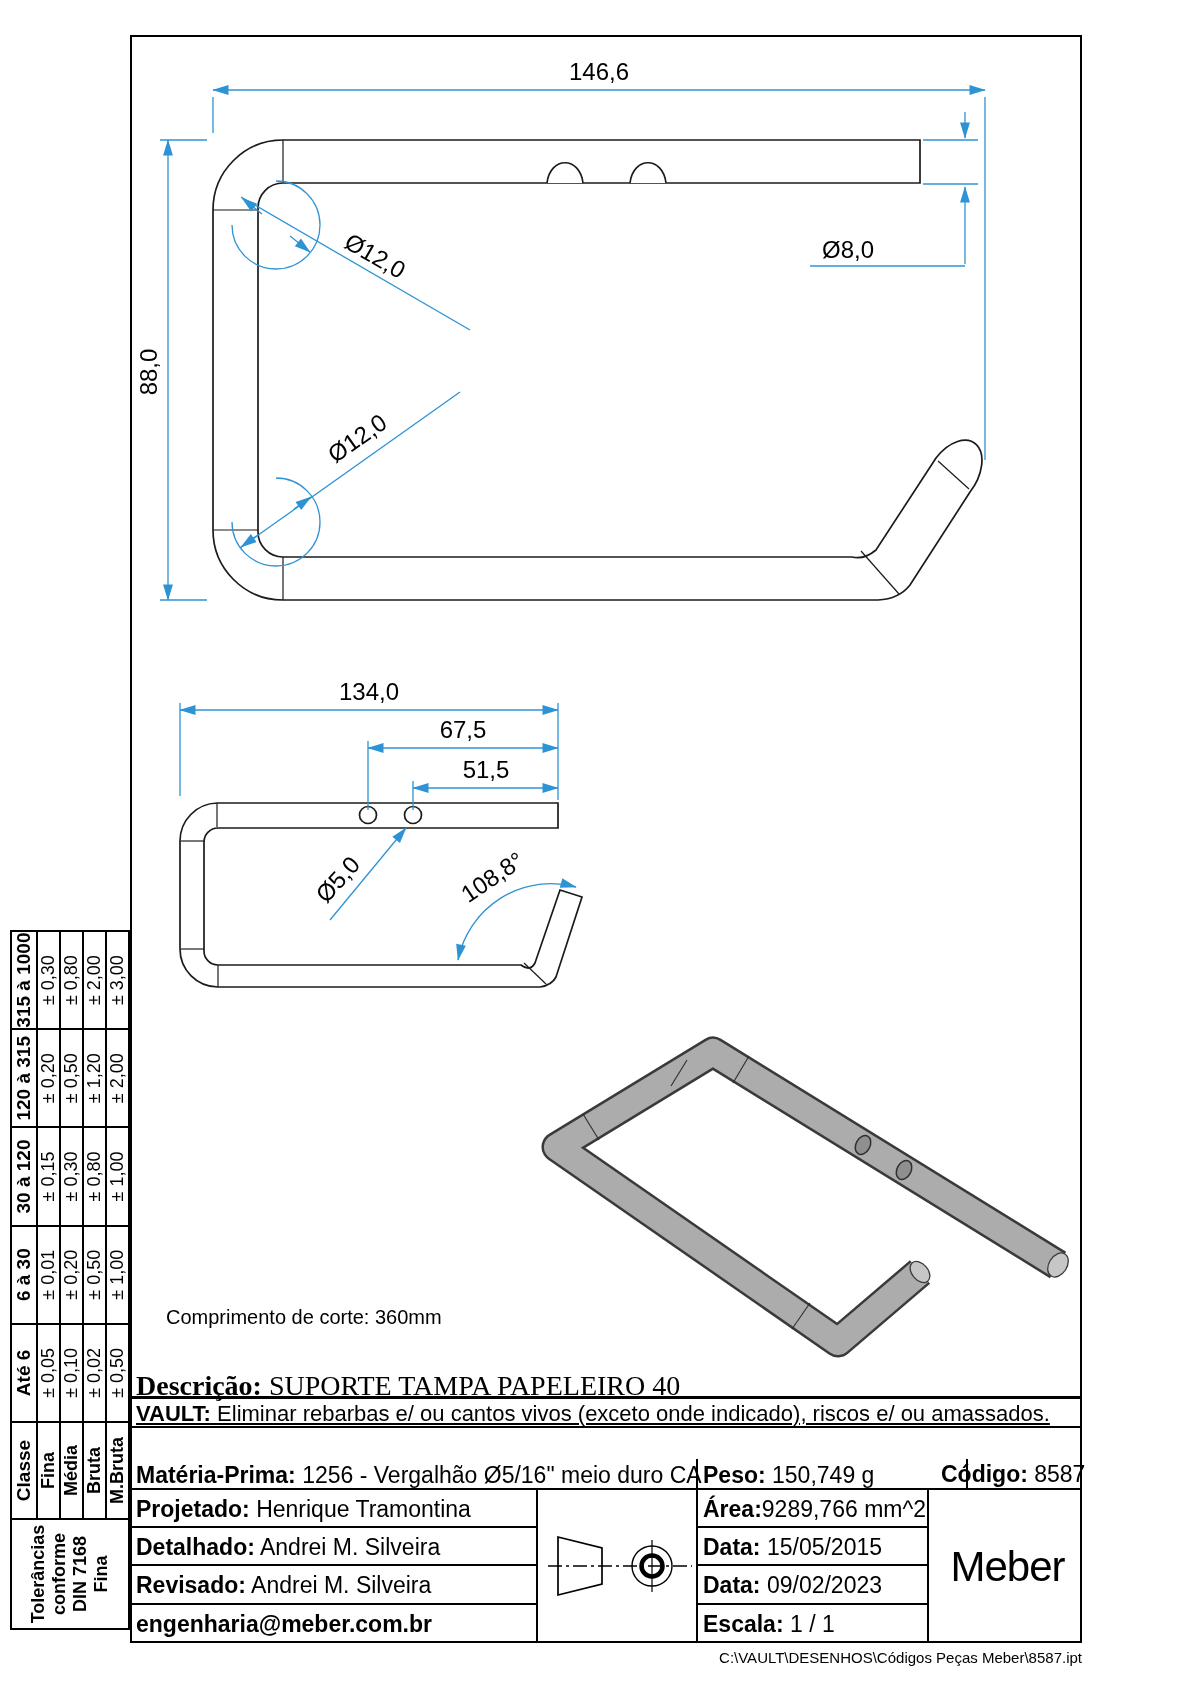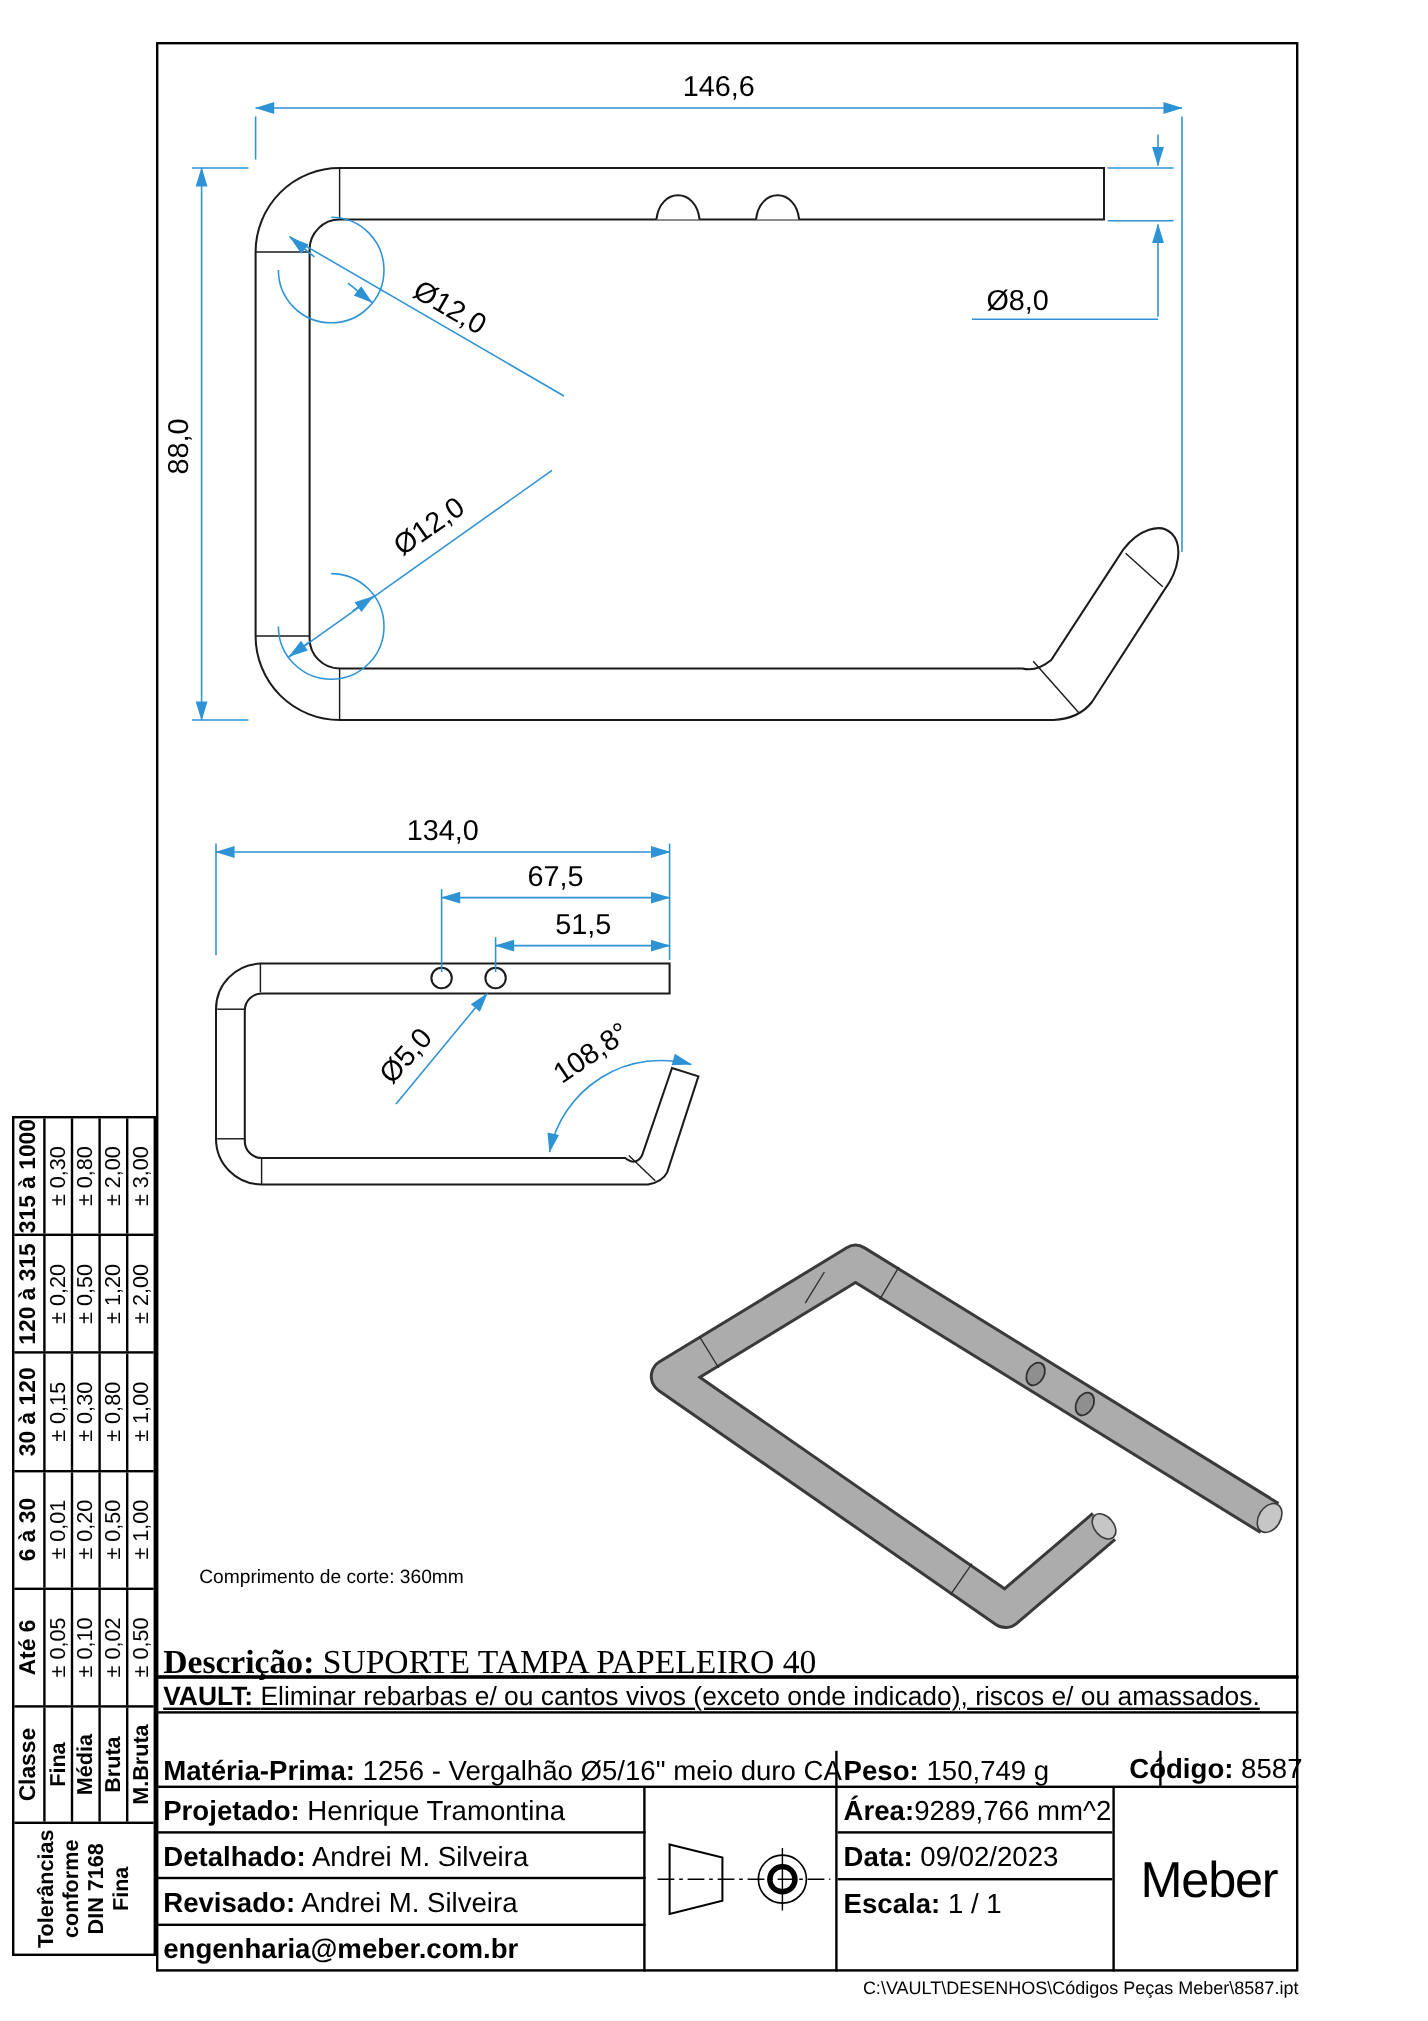--- a/index.html
+++ b/index.html
@@ -22,21 +22,21 @@
   .lrow{left:130px;width:408px;height:38px;border-right:2.5px solid #000;border-bottom:2.5px solid #000;
         font-size:23px;padding:6px 6px;box-sizing:border-box;white-space:nowrap;}
   .datacol{left:696px;top:1490px;width:233px;height:153px;border-left:2.5px solid #000;
            border-right:2.5px solid #000;}
   .drow{height:38px;border-bottom:2.5px solid #000;box-sizing:border-box;font-size:23px;
         padding:6px 5px;white-space:nowrap;}
   .drow:last-child{border-bottom:none;height:37px;}
   .cell-logo{left:933px;top:1490px;width:149px;height:153px;display:flex;align-items:center;
              justify-content:center;}
   .logo-text{font-size:42px;font-weight:normal;letter-spacing:-1px;}
-  .cutnote{position:absolute;left:166px;top:1306px;font-size:16px;}
+  .cutnote{position:absolute;left:166px;top:1306px;font-size:20px;}
   .filepath{position:absolute;right:108px;top:1649px;font-size:15px;}
   
   .tol-table{position:absolute;left:10px;top:1630px;width:700px;height:120px;
              transform:rotate(-90deg);transform-origin:0 0;display:flex;
              border:2px solid #000;box-sizing:border-box;background:#fff;}
   .tol-side{width:110px;border-right:2px solid #000;box-sizing:border-box;display:flex;
             flex-direction:column;align-items:center;justify-content:center;
             font-weight:bold;font-size:18px;line-height:21px;text-align:center;}
   .tol-col{display:flex;flex-direction:column;box-sizing:border-box;}
   .tol-col + .tol-col{border-left:2px solid #000;}
@@ -101,20 +101,24 @@
   </div>
   <div class="tb lrow" style="top:1566px;height:39px;">
     <span class="lbl">Revisado:</span>
     <span>Andrei M. Silveira</span>
   </div>
 
   <div class="tb datacol">
     <div class="drow">
       <span class="lbl">Área:</span><span>9289,766 mm^2</span>
     </div>
+    <div class="drow">
+      <span class="lbl">Data:</span>
+      <span>15/05/2015</span>
+    </div>
     <div class="drow" style="height:39px;">
       <span class="lbl">Data:</span>
       <span>09/02/2023</span>
     </div>
     <div class="drow">
       <span class="lbl">Escala:</span>
       <span>1 / 1</span>
     </div>
   </div>
 

